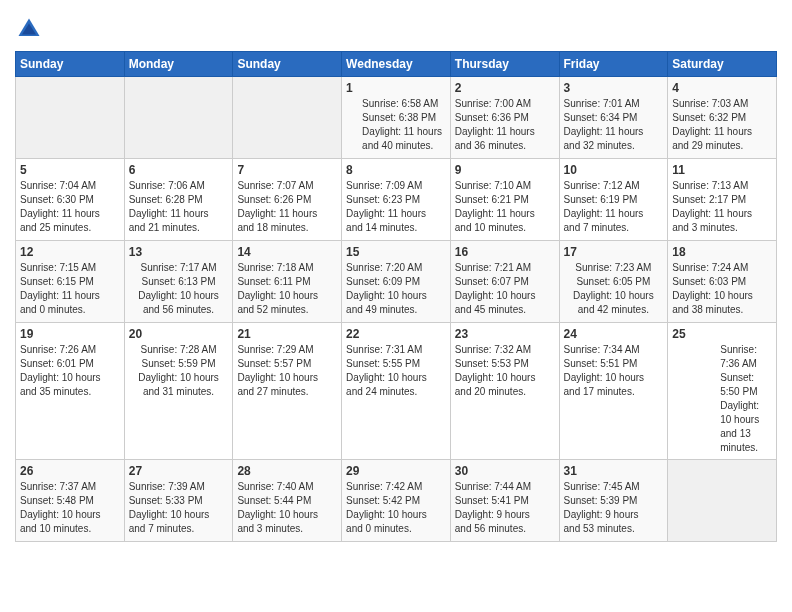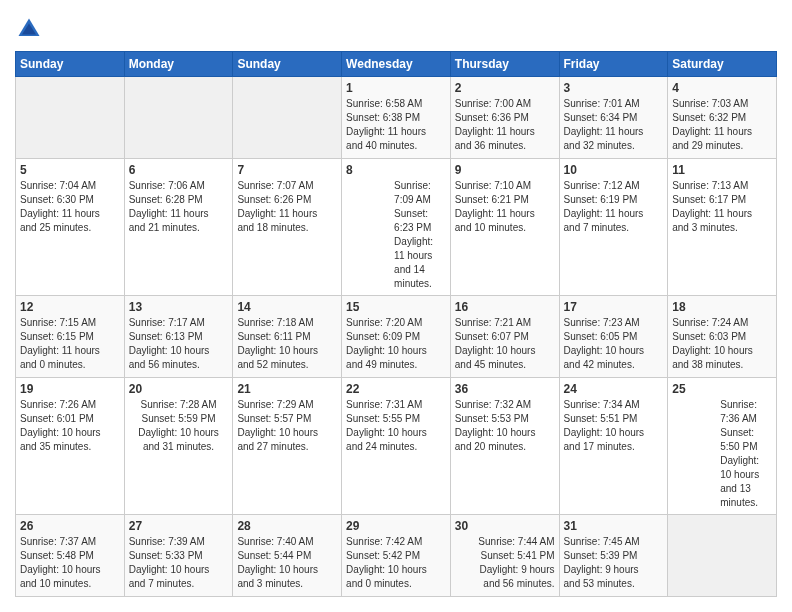--- a/index.html
+++ b/index.html
@@ -132,21 +132,21 @@
           <th>Saturday</th>
         </tr>
     </thead>
     <tbody>
     <tr>
           <td class="empty-cell"></td>
           <td class="empty-cell"></td>
           <td class="empty-cell"></td>
           <td>
             <span class="day-number">1</span>
-            <div class="day-info" style="white-space: pre-line;">Sunrise: 6:58 AM
+            <div class="day-info" style="white-space: pre-line; margin-left: 16px;">Sunrise: 6:58 AM
 Sunset: 6:38 PM
 Daylight: 11 hours
 and 40 minutes.</div>
           </td>
           <td>
             <span class="day-number">2</span>
             <div class="day-info" style="white-space: pre-line;">Sunrise: 7:00 AM
 Sunset: 6:36 PM
 Daylight: 11 hours
 and 36 minutes.</div>
@@ -183,21 +183,21 @@
           </td>
           <td>
             <span class="day-number">7</span>
             <div class="day-info" style="white-space: pre-line;">Sunrise: 7:07 AM
 Sunset: 6:26 PM
 Daylight: 11 hours
 and 18 minutes.</div>
           </td>
           <td>
             <span class="day-number">8</span>
-            <div class="day-info" style="white-space: pre-line; margin-left: 48px;">Sunrise: 7:09 AM
+            <div class="day-info" style="white-space: pre-line;">Sunrise: 7:09 AM
 Sunset: 6:23 PM
 Daylight: 11 hours
 and 14 minutes.</div>
           </td>
           <td>
             <span class="day-number">9</span>
             <div class="day-info" style="white-space: pre-line;">Sunrise: 7:10 AM
 Sunset: 6:21 PM
 Daylight: 11 hours
 and 10 minutes.</div>
@@ -205,36 +205,36 @@
           <td>
             <span class="day-number">10</span>
             <div class="day-info" style="white-space: pre-line;">Sunrise: 7:12 AM
 Sunset: 6:19 PM
 Daylight: 11 hours
 and 7 minutes.</div>
           </td>
           <td>
             <span class="day-number">11</span>
             <div class="day-info" style="white-space: pre-line;">Sunrise: 7:13 AM
-Sunset: 6:17 PM
+Sunset: 2:17 PM
 Daylight: 11 hours
 and 3 minutes.</div>
           </td>
         </tr>
         <tr>
           <td>
             <span class="day-number">12</span>
             <div class="day-info" style="white-space: pre-line;">Sunrise: 7:15 AM
 Sunset: 6:15 PM
 Daylight: 11 hours
 and 0 minutes.</div>
           </td>
           <td>
             <span class="day-number">13</span>
-            <div class="day-info" style="white-space: pre-line;">Sunrise: 7:17 AM
+            <div class="day-info" style="white-space: pre-line; text-align: center;">Sunrise: 7:17 AM
 Sunset: 6:13 PM
 Daylight: 10 hours
 and 56 minutes.</div>
           </td>
           <td>
             <span class="day-number">14</span>
             <div class="day-info" style="white-space: pre-line;">Sunrise: 7:18 AM
 Sunset: 6:11 PM
 Daylight: 10 hours
 and 52 minutes.</div>
@@ -248,21 +248,21 @@
           </td>
           <td>
             <span class="day-number">16</span>
             <div class="day-info" style="white-space: pre-line;">Sunrise: 7:21 AM
 Sunset: 6:07 PM
 Daylight: 10 hours
 and 45 minutes.</div>
           </td>
           <td>
             <span class="day-number">17</span>
-            <div class="day-info" style="white-space: pre-line;">Sunrise: 7:23 AM
+            <div class="day-info" style="white-space: pre-line; text-align: center;">Sunrise: 7:23 AM
 Sunset: 6:05 PM
 Daylight: 10 hours
 and 42 minutes.</div>
           </td>
           <td>
             <span class="day-number">18</span>
             <div class="day-info" style="white-space: pre-line;">Sunrise: 7:24 AM
 Sunset: 6:03 PM
 Daylight: 10 hours
 and 38 minutes.</div>
@@ -291,21 +291,21 @@
 and 27 minutes.</div>
           </td>
           <td>
             <span class="day-number">22</span>
             <div class="day-info" style="white-space: pre-line;">Sunrise: 7:31 AM
 Sunset: 5:55 PM
 Daylight: 10 hours
 and 24 minutes.</div>
           </td>
           <td>
-            <span class="day-number">36</span>
+            <span class="day-number">23</span>
             <div class="day-info" style="white-space: pre-line;">Sunrise: 7:32 AM
 Sunset: 5:53 PM
 Daylight: 10 hours
 and 20 minutes.</div>
           </td>
           <td>
             <span class="day-number">24</span>
             <div class="day-info" style="white-space: pre-line;">Sunrise: 7:34 AM
 Sunset: 5:51 PM
 Daylight: 10 hours
@@ -343,21 +343,21 @@
           </td>
           <td>
             <span class="day-number">29</span>
             <div class="day-info" style="white-space: pre-line;">Sunrise: 7:42 AM
 Sunset: 5:42 PM
 Daylight: 10 hours
 and 0 minutes.</div>
           </td>
           <td>
             <span class="day-number">30</span>
-            <div class="day-info" style="white-space: pre-line; text-align: right;">Sunrise: 7:44 AM
+            <div class="day-info" style="white-space: pre-line;">Sunrise: 7:44 AM
 Sunset: 5:41 PM
 Daylight: 9 hours
 and 56 minutes.</div>
           </td>
           <td>
             <span class="day-number">31</span>
             <div class="day-info" style="white-space: pre-line;">Sunrise: 7:45 AM
 Sunset: 5:39 PM
 Daylight: 9 hours
 and 53 minutes.</div>

